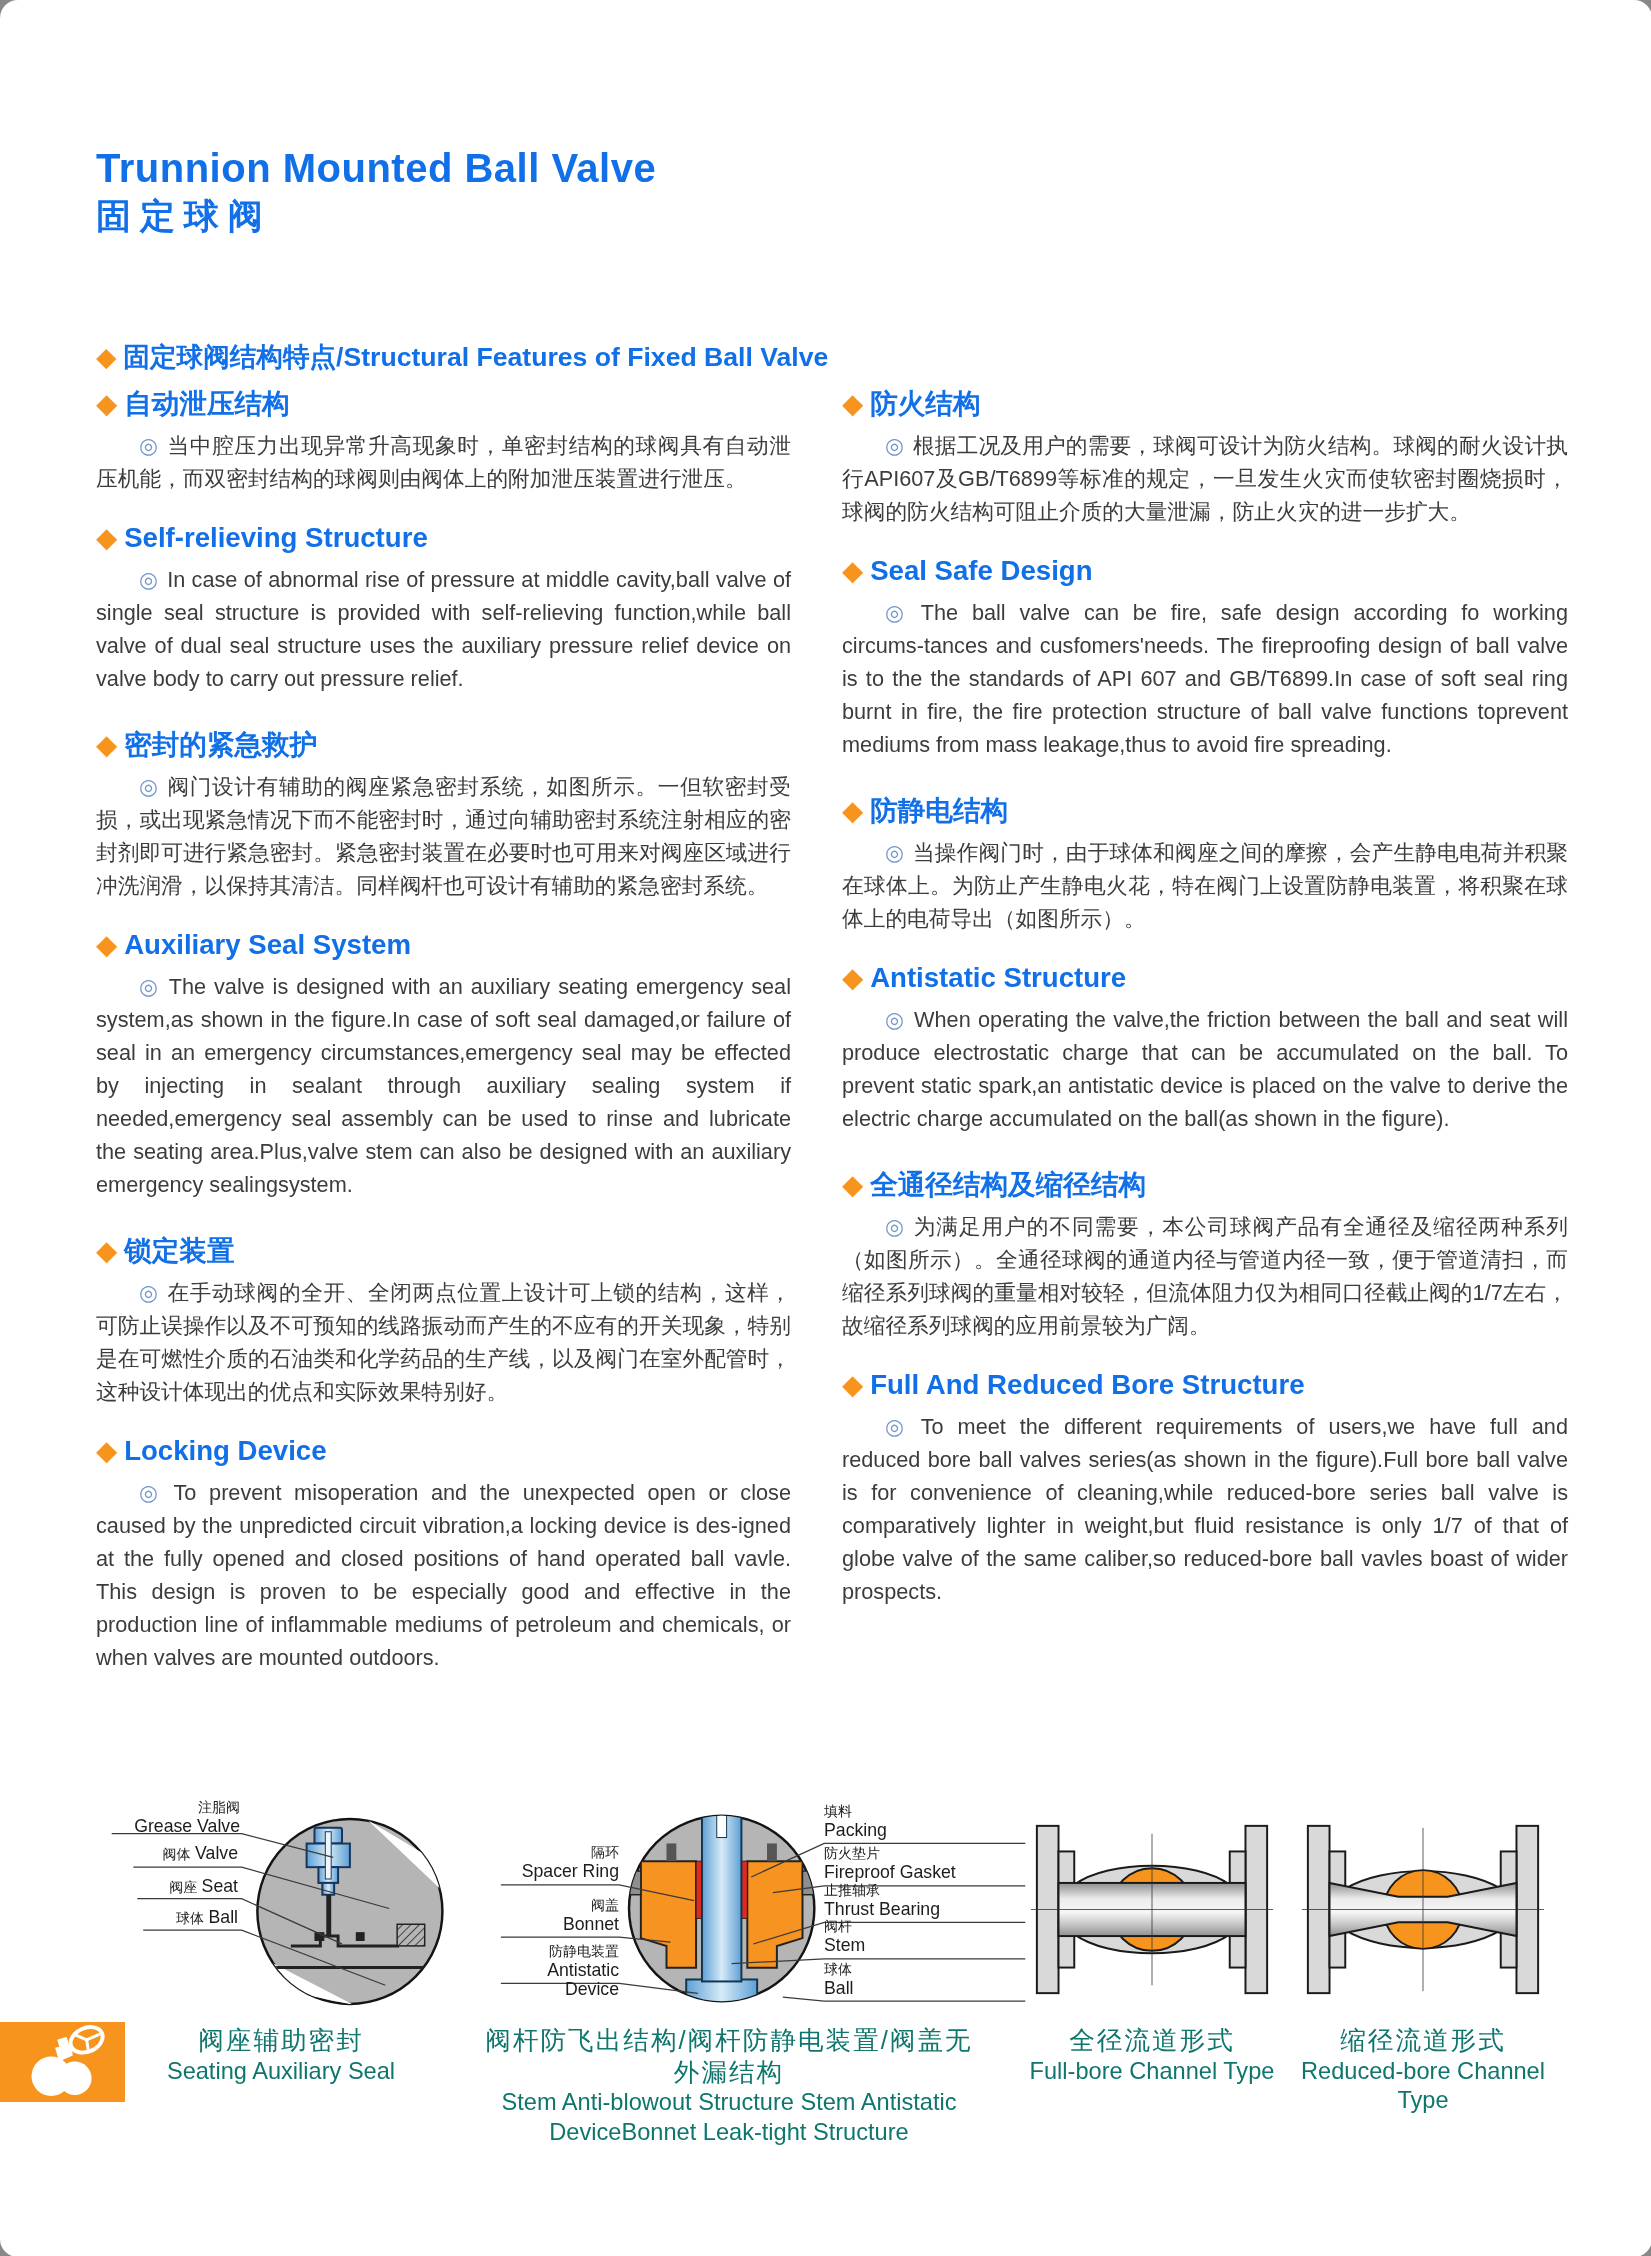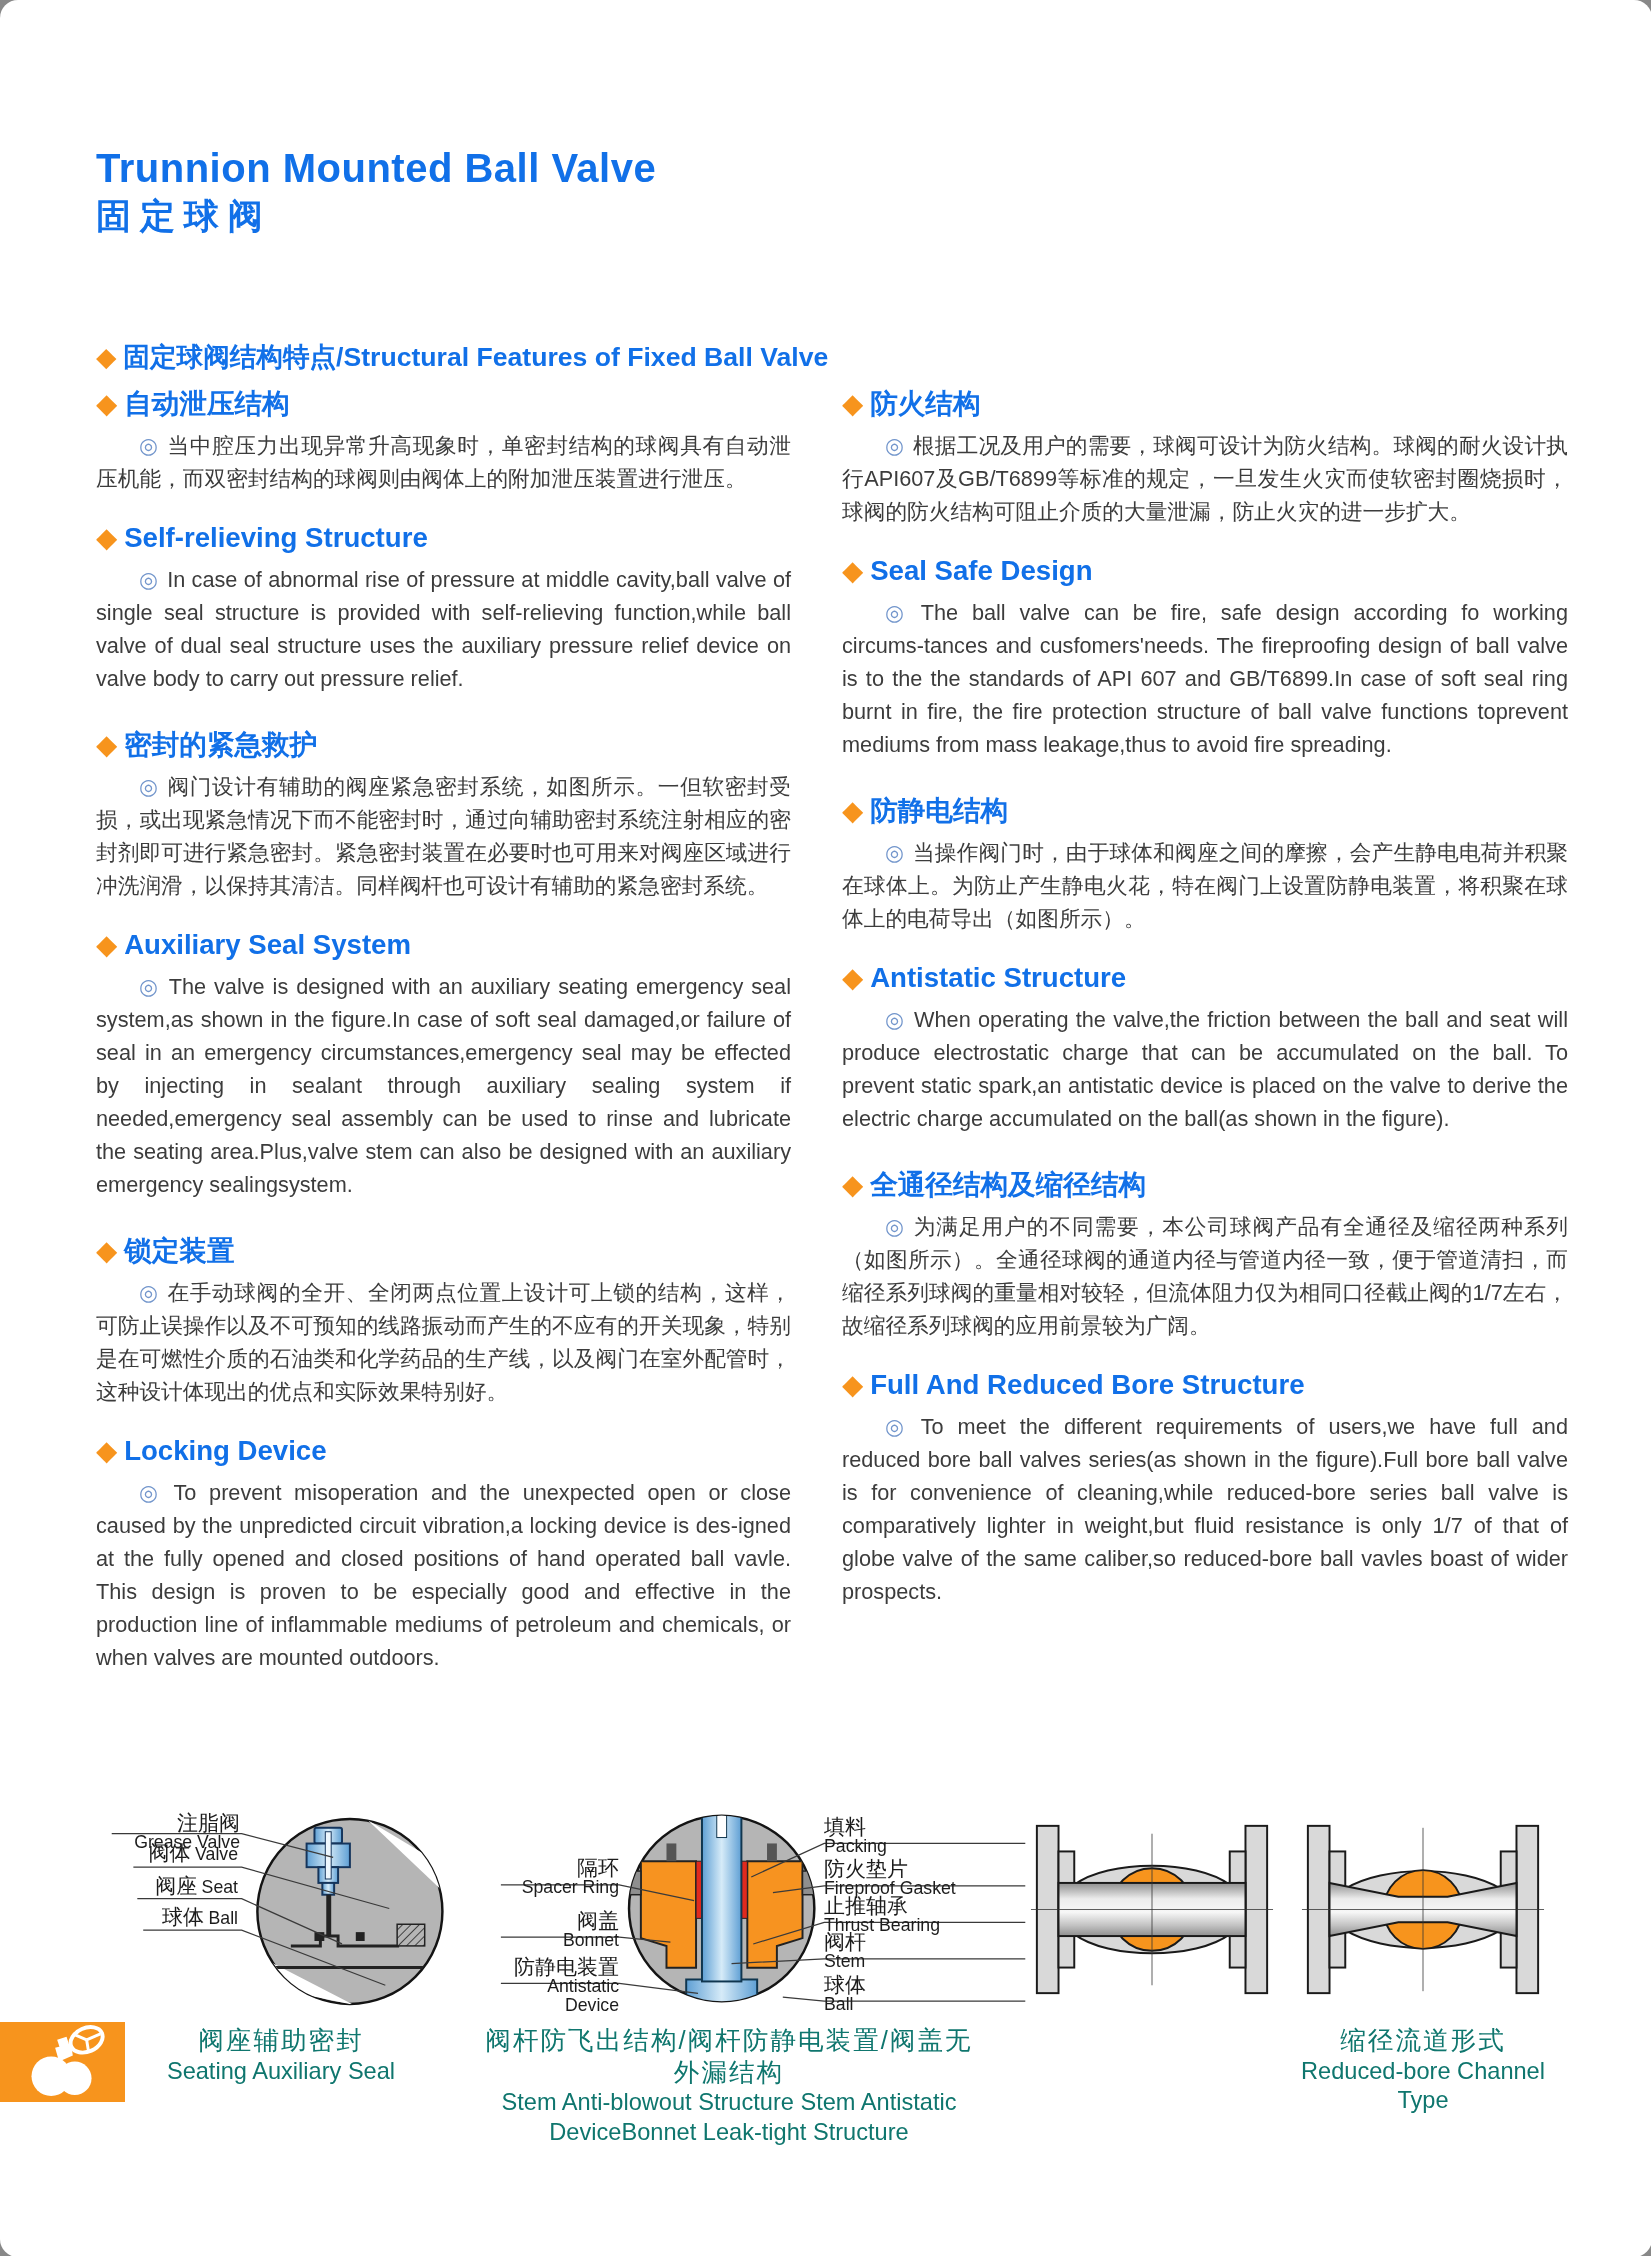--- a/index.html
+++ b/index.html
@@ -21,21 +21,21 @@
   .col.right{left:842px;width:726px;}
   .sub{font-size:27.6px;font-weight:bold;color:#1170e8;line-height:35px;margin:0;}
   .sub.mt-en{margin-top:25.6px;}
   .sub.mt-zh{margin-top:31.5px;}
   .body{font-size:21.7px;line-height:33px;margin:7.9px 0 0 0;text-indent:43px;text-align:justify;}
   .marker{color:#7396cc;margin-right:8.9px;}
   
   .fig{position:absolute;}
   .fig svg{position:absolute;left:0;top:0;}
   .flabel{position:absolute;color:#1c1c1c;}
-  .flabel .zh{font-size:21px;line-height:18.7px;display:block;margin-top:16px;}
+  .flabel .zh{font-size:14px;line-height:18.7px;display:block;}
   .flabel .en{font-size:17.7px;line-height:19.7px;display:block;}
   .flabel.inline .zh,.flabel.inline .en{display:inline;}
   .flabel.r{text-align:right;}
   .caption{position:absolute;text-align:center;color:#0f766e;}
   .caption .zh{font-size:25.6px;line-height:31.5px;letter-spacing:2px;}
   .caption .en{font-size:23.6px;line-height:29.6px;}
   
   .logo{position:absolute;left:0;top:2022px;width:125px;height:80px;background:#f7941d;}
 </style>
 </head>
@@ -270,20 +270,24 @@
   </div>
 
   <div class="caption" style="left:94px;top:2025px;width:374px;">
     <div class="zh">阀座辅助密封</div>
     <div class="en">Seating Auxiliary Seal</div>
   </div>
   <div class="caption" style="left:473px;top:2025px;width:512px;">
     <div class="zh">阀杆防飞出结构/阀杆防静电装置/阀盖无外漏结构</div>
     <div class="en">Stem Anti-blowout Structure Stem Antistatic DeviceBonnet Leak-tight Structure</div>
   </div>
+  <div class="caption" style="left:1024px;top:2025px;width:256px;">
+    <div class="zh">全径流道形式</div>
+    <div class="en">Full-bore Channel Type</div>
+  </div>
   <div class="caption" style="left:1290px;top:2025px;width:266px;">
     <div class="zh">缩径流道形式</div>
     <div class="en">Reduced-bore Channel Type</div>
   </div>
 
   <div class="logo">
     <svg width="125" height="80" viewBox="0 0 127 81">
       <g fill="#ffffff">
         <circle cx="52" cy="55" r="20"></circle>
         <circle cx="76" cy="57" r="17"></circle>

